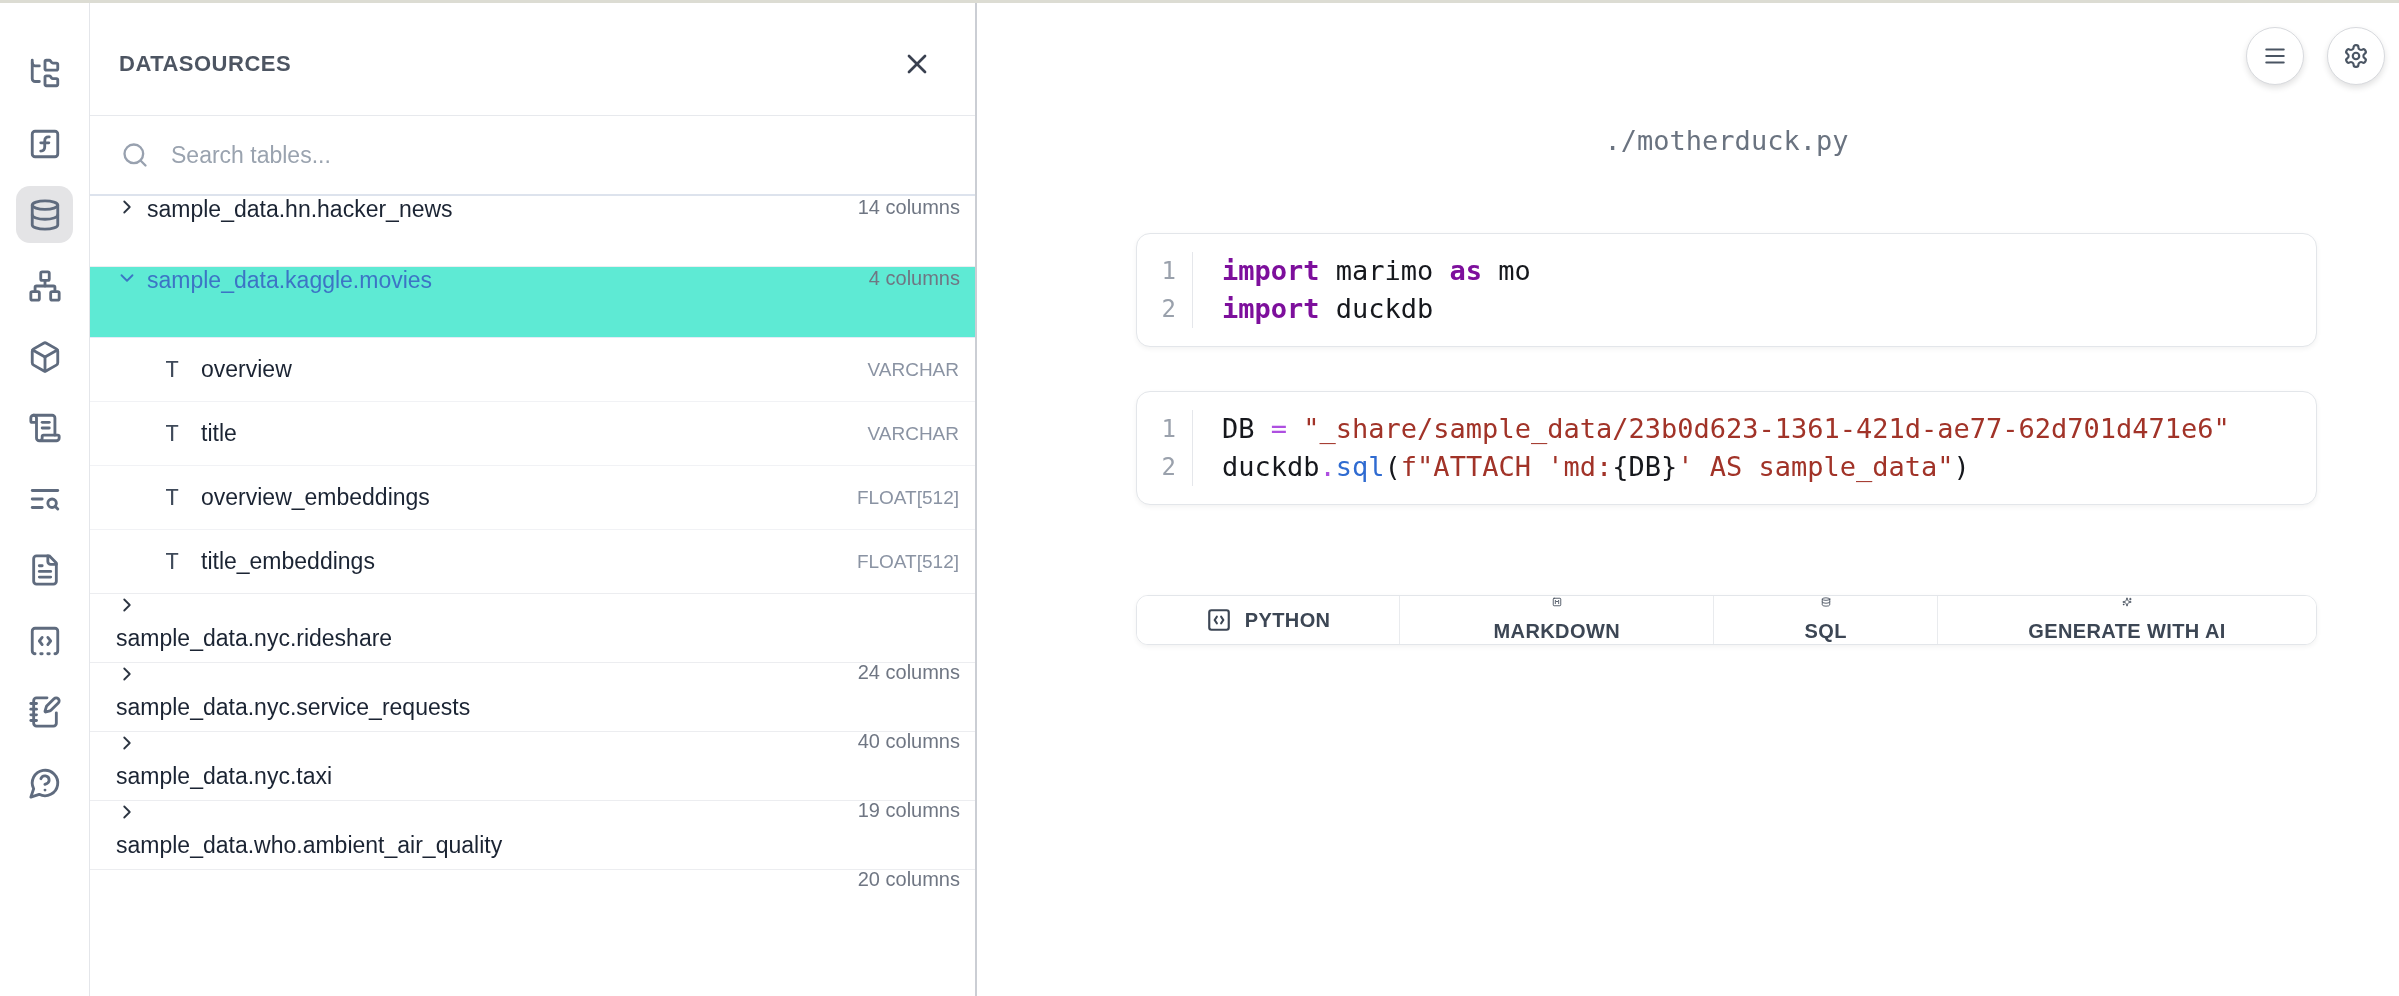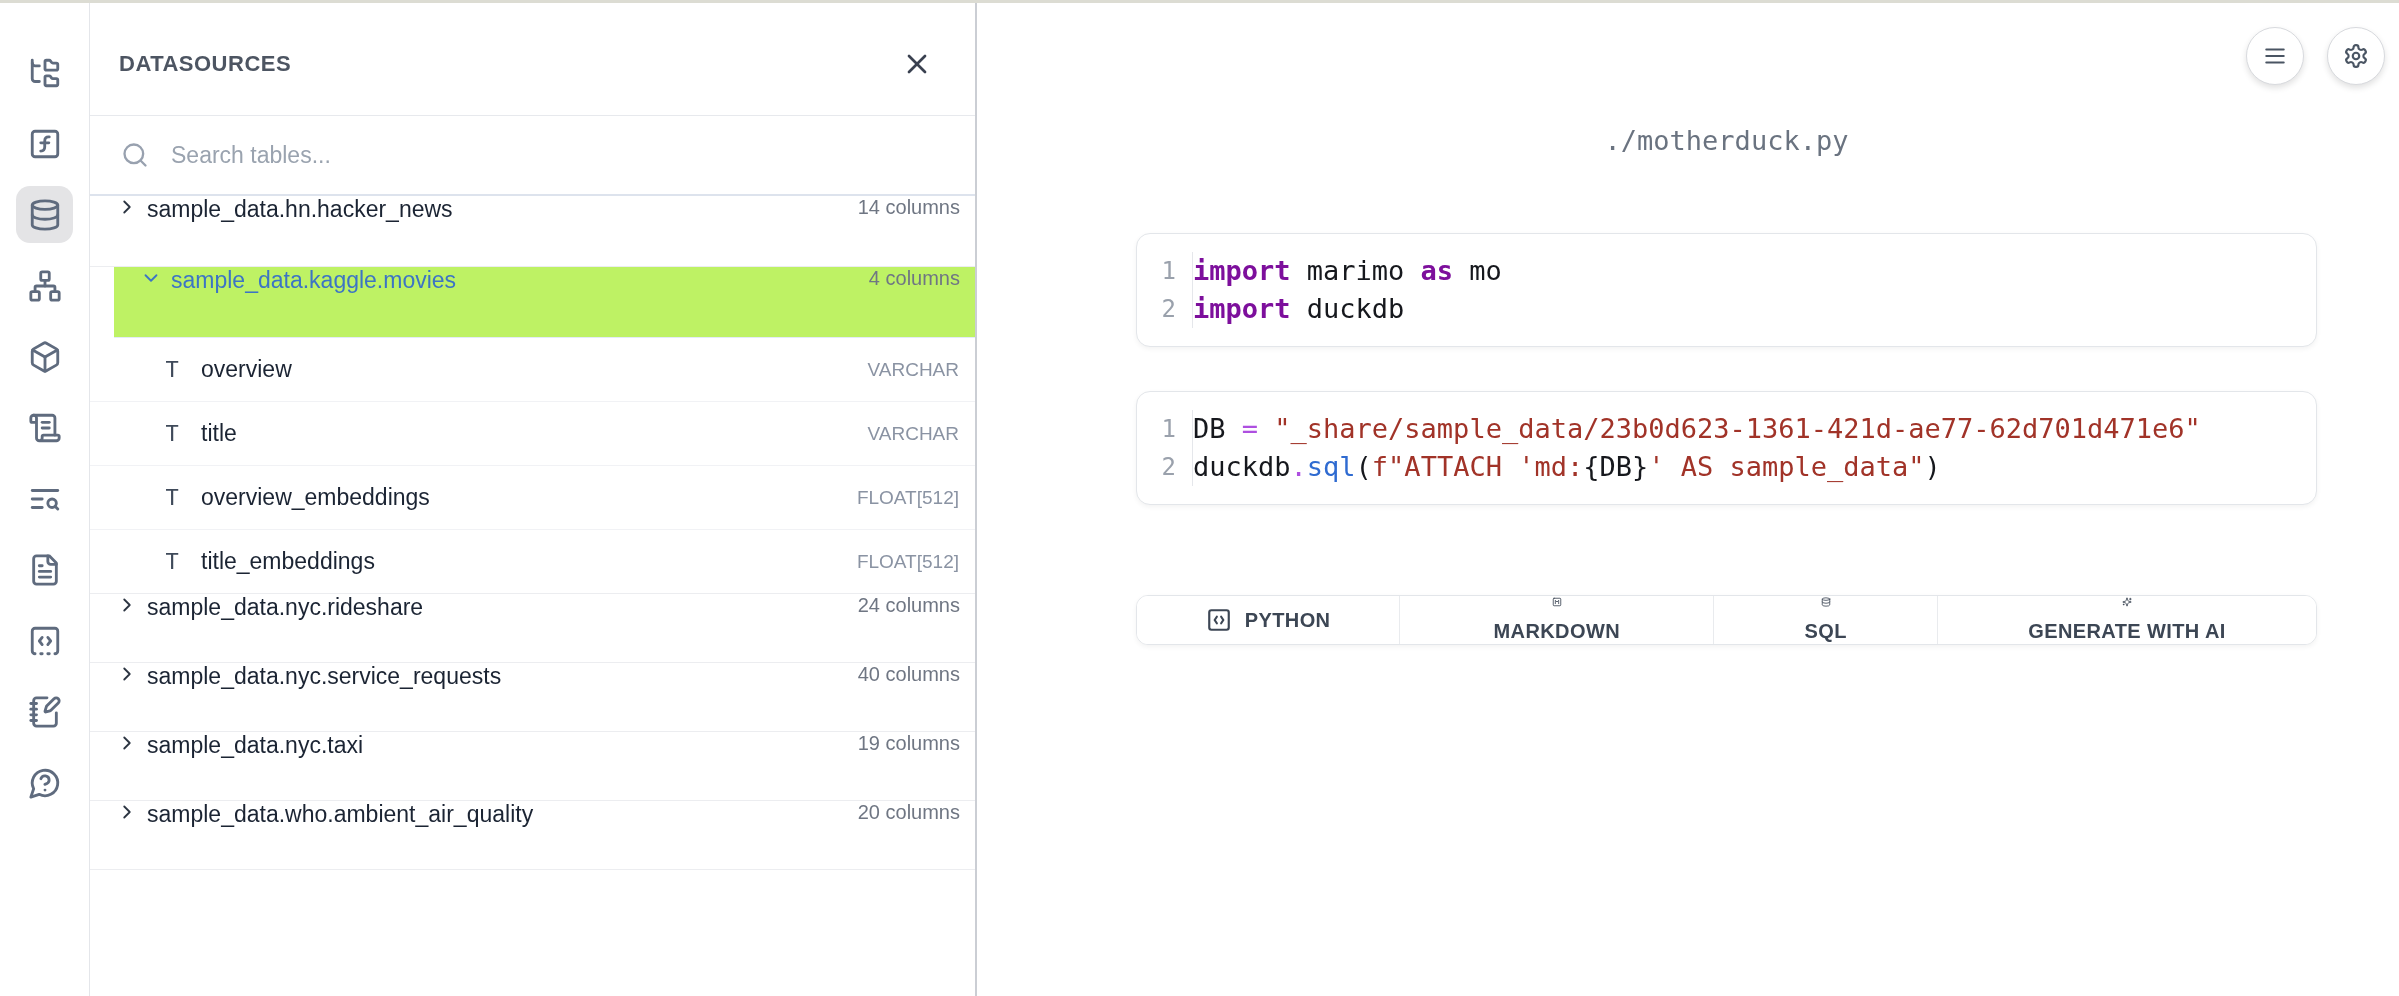--- a/index.html
+++ b/index.html
@@ -29,46 +29,46 @@
     padding:0 20px 0 31px;border-bottom:2px solid #dde3ed;color:#98a1af;}
   .search-row input{flex:1;border:none;outline:none;font-size:23px;color:#1b2433;
     font-family:"Liberation Sans",sans-serif;background:transparent;}
   .search-row input::placeholder{color:#9aa3af;}
   .tables{flex:1;overflow:hidden;}
   .table-row{height:70px;display:flex;align-items:flex-start;gap:9px;padding:0 15px 0 26px;
     border-bottom:1px solid #ecedf0;cursor:pointer;background:#fff;}
   .table-row .chev{color:#2c3542;flex:0 0 auto;}
   .table-name{font-size:23px;color:#1b2433;white-space:nowrap;}
   .table-count{margin-left:auto;font-size:20px;color:#6f7683;white-space:nowrap;}
-  .table-row.selected{background:#bef264;border-bottom-color:#e3ebf7;margin-left:24px;}
+  .table-row.selected{background:#5eead4;border-bottom-color:#e3ebf7;}
   .table-row.selected .table-name,.table-row.selected .chev{color:#3c74c5;}
   .fields{border-bottom:1px solid #ecedf0;}
   .field-row{height:63px;display:flex;align-items:center;gap:18px;padding:0 16px 0 71px;cursor:pointer;}
   .field-row + .field-row{border-top:1px solid #f1f2f5;}
   .field-t{font-family:"DejaVu Sans Mono",monospace;font-size:22px;color:#3f4a5a;width:22px;flex:0 0 auto;text-align:center;}
   .field-name{font-size:23px;color:#1b2433;}
   .field-type{margin-left:auto;font-size:19px;color:#8a93a3;}
-  .table-row.last4{height:68px;}
+  .table-row.last4{height:68px;flex-direction:column;}
 
   
   .main{flex:1;position:relative;background:#fff;}
   .main-actions{position:absolute;top:27px;right:14px;display:flex;gap:23px;}
   .round-btn{width:58px;height:58px;border-radius:50%;background:#fff;border:1px solid #d8dade;
     box-shadow:0 3px 6px rgba(0,0,0,.12);display:flex;align-items:center;justify-content:center;
     color:#4a5563;cursor:pointer;padding:0;}
   .content{margin-left:159px;width:1181px;padding-top:122px;}
   .filename{text-align:center;font-family:"DejaVu Sans Mono",monospace;font-size:27px;color:#6a7380;
     height:38px;line-height:38px;}
   .cell{margin-top:73px;border:1px solid #e3e6ea;border-radius:14px;box-shadow:0 2px 5px rgba(0,0,0,.05);
     padding:18px 0;background:#fff;box-sizing:border-box;}
   .cell + .cell{margin-top:44px;}
   .code-line{display:flex;height:38px;line-height:38px;font-family:"DejaVu Sans Mono",monospace;font-size:27px;}
   .ln{width:55px;flex:0 0 55px;box-sizing:border-box;padding-right:16px;text-align:right;
     color:#9aa1ac;font-size:24px;}
-  .code{border-left:1px solid #e5e7eb;white-space:pre;color:#16181d;flex:1;}
+  .code{border-left:1px solid #e5e7eb;padding-left:29px;white-space:pre;color:#16181d;flex:1;}
   .tok-kw{color:#7d0f9c;font-weight:bold;}
   .tok-op{color:#ae4fe0;}
   .tok-str{color:#a13328;}
   .tok-fn{color:#2f6bd1;}
   .add-bar{margin-top:90px;height:50px;border:1px solid #e3e6ea;border-radius:12px;
     box-shadow:0 2px 5px rgba(0,0,0,.05);display:flex;overflow:hidden;background:#fff;box-sizing:border-box;}
   .add-btn{display:flex;align-items:center;justify-content:center;gap:13px;border:none;background:#fff;
     color:#3c4654;font-size:20px;font-weight:bold;letter-spacing:.4px;cursor:pointer;
     font-family:"Liberation Sans",sans-serif;}
   .add-btn + .add-btn{border-left:1px solid #e9ebee;flex-direction:column;}

